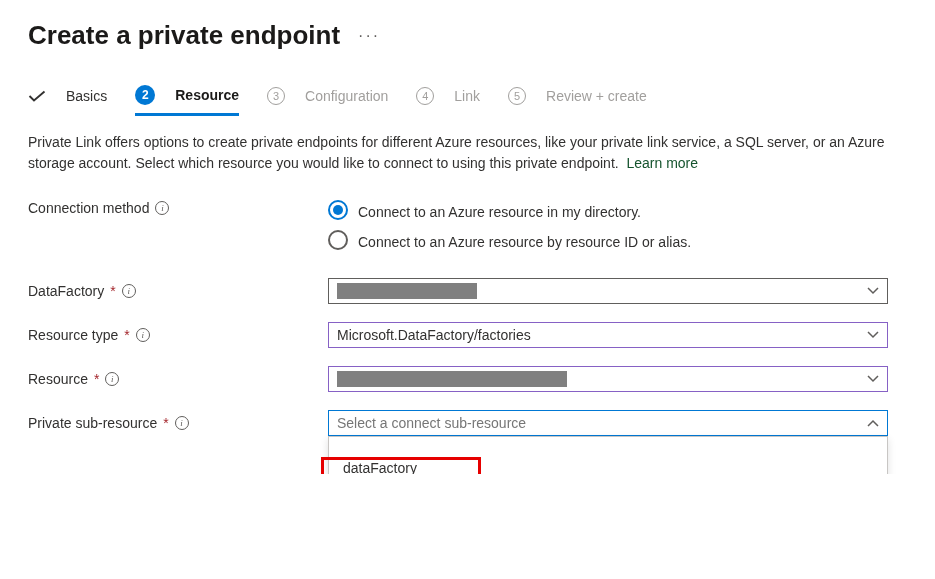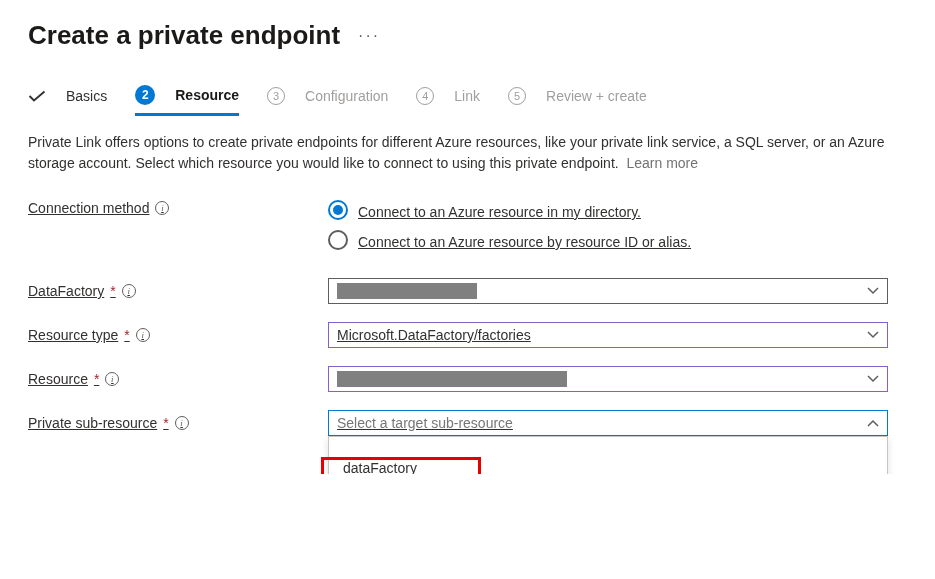--- a/index.html
+++ b/index.html
@@ -9,22 +9,22 @@
     .more-icon { color: #605e5c; font-size: 16px; letter-spacing: 2px; cursor: pointer; }
     .tabs { display: flex; align-items: center; gap: 28px; border-bottom: none; margin-bottom: 16px; }
     .tab { display: flex; align-items: center; gap: 20px; padding-bottom: 10px; font-size: 14px; cursor: pointer; }
     .tab-done { color: #323130; }
     .tab-done .check { width: 18px; height: 12px; }
     .tab-active { color: #1b1a19; font-weight: 600; border-bottom: 3px solid #0078d4; padding-bottom: 8px; }
     .tab-active .badge { background: #0078d4; color: #fff; border-radius: 50%; width: 20px; height: 20px; display: flex; align-items: center; justify-content: center; font-size: 12px; font-weight: 600; }
     .tab-upcoming { color: #a19f9d; }
     .tab-upcoming .badge { border: 1px solid #a19f9d; color: #a19f9d; border-radius: 50%; width: 18px; height: 18px; display: flex; align-items: center; justify-content: center; font-size: 11px; }
     .intro { font-size: 14px; line-height: 1.5; color: #323130; max-width: 860px; margin-bottom: 26px; }
-    .intro a { color: #737373; text-decoration: none; }
-    .form-row { display: flex; align-items: center; margin-bottom: 18px; text-decoration: underline; }
+    .intro a { color: #14532d; text-decoration: none; }
+    .form-row { display: flex; align-items: center; margin-bottom: 18px; }
     .form-row.top { align-items: flex-start; }
     .label-col { width: 300px; font-size: 14px; display: flex; align-items: center; gap: 6px; }
     .req { color: #a4262c; }
     .info-icon { width: 14px; height: 14px; border: 1px solid #605e5c; border-radius: 50%; display: inline-flex; align-items: center; justify-content: center; font-size: 9px; color: #605e5c; cursor: pointer; font-style: italic; font-family: Georgia, serif; }
     .ctrl-col { flex: 1; max-width: 560px; position: relative; }
     .radio-group { display: flex; flex-direction: column; gap: 10px; }
     .radio-item { display: flex; align-items: flex-end; gap: 10px; font-size: 14px; cursor: pointer; }
     .radio-outer { width: 20px; height: 20px; border-radius: 50%; display: flex; align-items: center; justify-content: center; }
     .radio-outer.sel { border: 2px solid #0078d4; }
     .radio-outer.sel .dot { width: 10px; height: 10px; background: #0078d4; border-radius: 50%; }
@@ -150,21 +150,21 @@
 </div>
 
 <div class="form-row">
   <div class="label-col">
     <span>Private sub-resource</span>
     <span class="req">*</span>
     <span class="info-icon">i</span>
   </div>
   <div class="ctrl-col">
     <div class="select open">
-      <span class="placeholder">Select a target sub-resource</span>
+      <span class="placeholder">Select a connect sub-resource</span>
       <svg class="chev" width="12" height="8" viewBox="0 0 12 8">
           <path d="M1 7 L6 2 L11 7" stroke="#605e5c" stroke-width="1.5" fill="none"></path>
         </svg>
     </div>
     <div class="dropdown">
       <div class="dd-item">dataFactory</div>
       <div class="dd-item hover">portal</div>
       <div class="highlight-box"></div>
     </div>
   </div>

